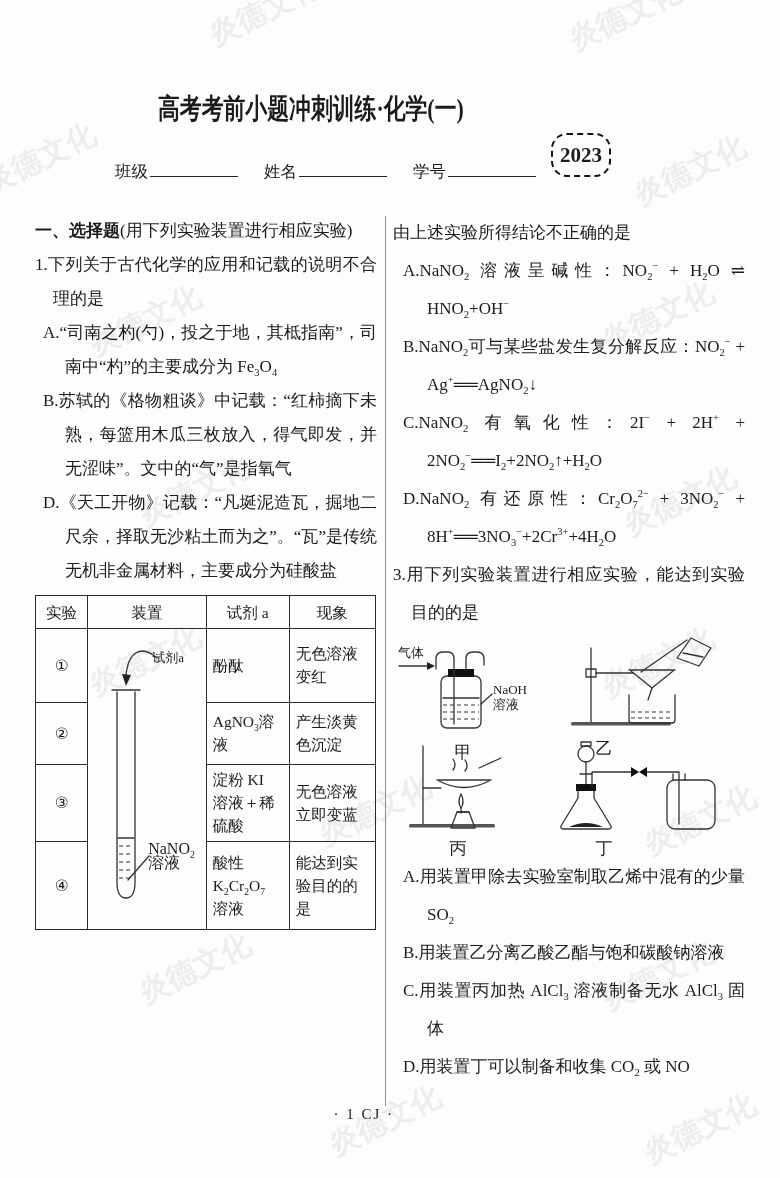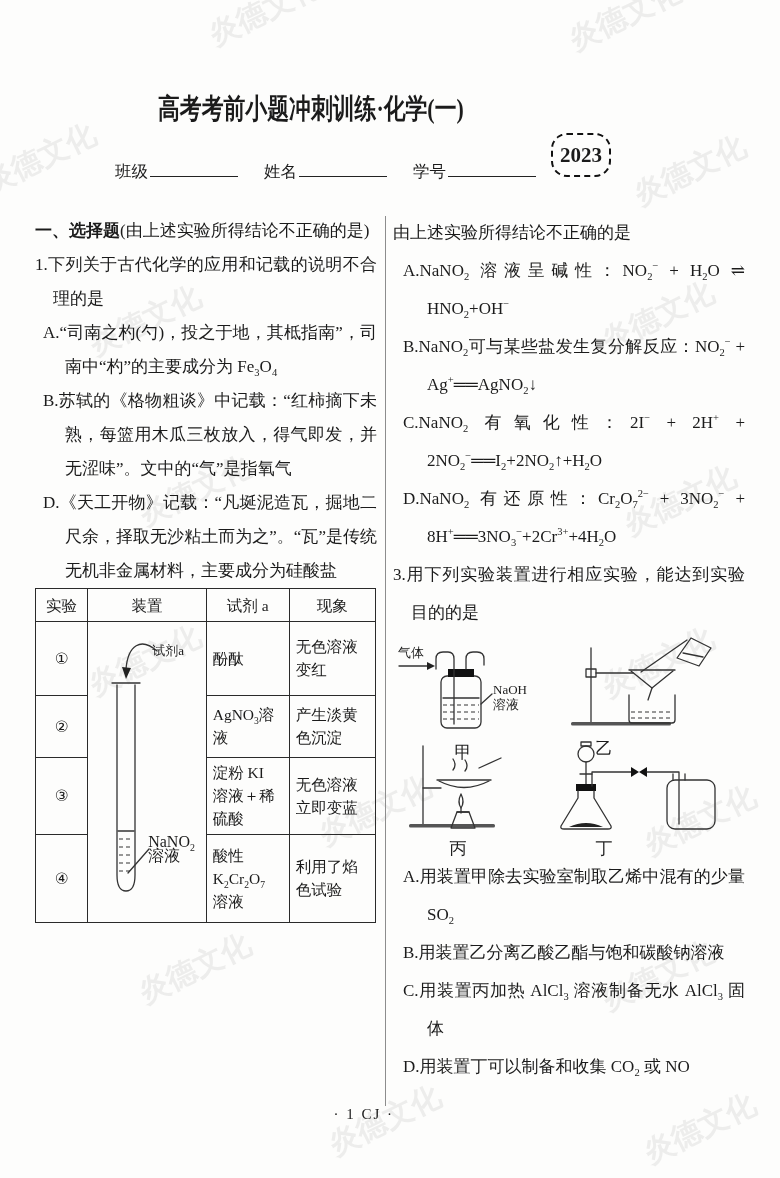--- a/index.html
+++ b/index.html
@@ -23,21 +23,21 @@
   .col-right{left:393px;width:352px;}
   .col-left p.line{line-height:34px;}
   .col-right p.line{line-height:38px;}
   p.line{margin:0;text-align:justify;}
   .b{font-weight:bold;}
   .stem{padding-left:18px;text-indent:-18px;}
   .opt{margin-left:8px !important;padding-left:22px;text-indent:-22px;}
   .col-right .opt{margin-left:10px !important;padding-left:24px;text-indent:-24px;}
   sub,sup{font-size:0.62em;line-height:0;}
   
-  .exp-table{border-collapse:collapse;width:341px;margin-top:0;font-size:15.5px;}
+  .exp-table{border-collapse:collapse;width:341px;margin-top:7px;font-size:15.5px;}
   .exp-table th,.exp-table td{border:1.2px solid #2a2a2a;padding:3px 6px;line-height:23px;
        text-align:left;vertical-align:middle;}
   .exp-table th{text-align:center;font-weight:normal;height:26px;}
   .exp-table td.no{text-align:center;width:46px;}
   .r1 td{height:66px;} .r2 td{height:54px;} .r3 td{height:68px;} .r4 td{height:80px;}
   .apparatus-cell{width:104px;padding:7px !important;vertical-align:middle;}
   .tube-wrap{position:relative;width:102px;height:286px;}
   .tube-label1{position:absolute;left:57px;top:10px;font-size:13px;}
   .tube-label2{position:absolute;left:53px;top:206px;font-size:16px;line-height:14px;}
   
@@ -81,21 +81,21 @@
       <span class="field"><span>班级</span><span class="blank"></span></span>
       <span class="field"><span>姓名</span><span class="blank"></span></span>
       <span class="field"><span>学号</span><span class="blank"></span></span>
     </div>
 
     <div class="badge">2023</div>
 
     <div class="divider"></div>
 
     <div class="col col-left">
-      <p class="line"><span class="b">一、选择题</span><span>(由上述实验所得结论不正确的是)</span></p>
+      <p class="line"><span class="b">一、选择题</span><span>(用下列实验装置进行相应实验)</span></p>
       <p class="line stem">1.下列关于古代化学的应用和记载的说明不合理的是</p>
       <p class="line opt">A.“司南之杓(勺)，投之于地，其柢指南”，司南中“杓”的主要成分为 Fe<sub>3</sub>O<sub>4</sub></p>
       <p class="line opt">B.苏轼的《格物粗谈》中记载：“红柿摘下未熟，每篮用木瓜三枚放入，得气即发，并无涩味”。文中的“气”是指氧气</p>
       <p class="line opt">D.《天工开物》记载：“凡埏泥造瓦，掘地二尺余，择取无沙粘土而为之”。“瓦”是传统无机非金属材料，主要成分为硅酸盐</p>
 
       <table class="exp-table">
         <colgroup>
             <col style="width:46px">
             <col style="width:104px">
             <col style="width:88px">
@@ -138,21 +138,21 @@
           <td>产生淡黄色沉淀</td>
         </tr>
         <tr class="r3">
           <td class="no">③</td>
           <td>淀粉 KI 溶液＋稀硫酸</td>
           <td>无色溶液立即变蓝</td>
         </tr>
         <tr class="r4">
           <td class="no">④</td>
           <td>酸性 K<sub>2</sub>Cr<sub>2</sub>O<sub>7</sub> 溶液</td>
-          <td>利用了焰色试验</td>
+          <td>能达到实验目的的是</td>
         </tr>
       </tbody>
         </table>
     </div>
 
     <div class="col col-right">
       <p class="line">由上述实验所得结论不正确的是</p>
       <p class="line opt">A.NaNO<sub>2</sub> 溶液呈碱性：NO<sub>2</sub><sup>−</sup> + H<sub>2</sub>O ⇌ HNO<sub>2</sub>+OH<sup>−</sup></p>
       <p class="line opt">B.NaNO<sub>2</sub>可与某些盐发生复分解反应：NO<sub>2</sub><sup>−</sup> + Ag<sup>+</sup>══AgNO<sub>2</sub>↓</p>
       <p class="line opt">C.NaNO<sub>2</sub> 有氧化性：2I<sup>−</sup> + 2H<sup>+</sup> + 2NO<sub>2</sub><sup>−</sup>══I<sub>2</sub>+2NO<sub>2</sub>↑+H<sub>2</sub>O</p>

